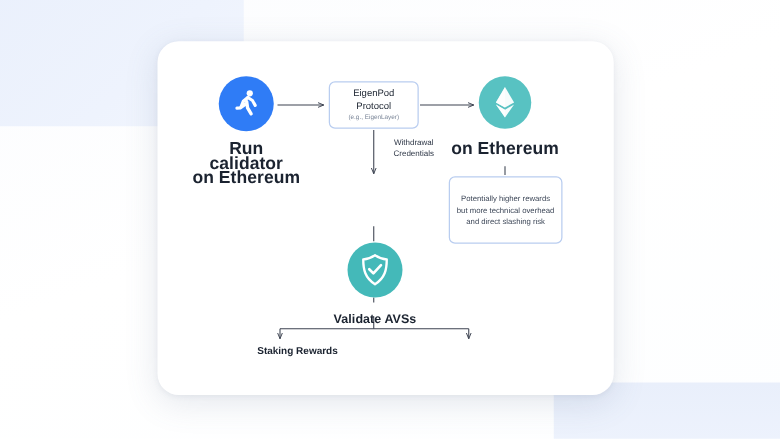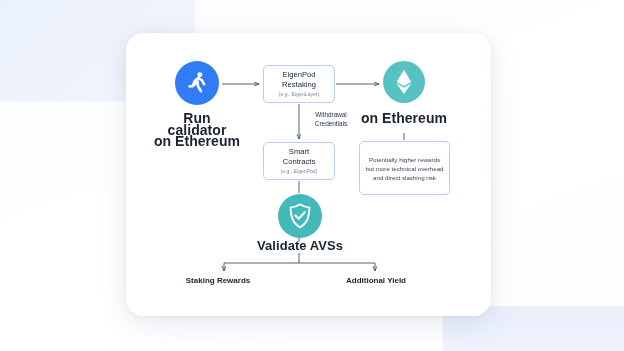--- a/index.html
+++ b/index.html
@@ -46,21 +46,21 @@
   #shield-circle{left:278px;top:194px;width:44px;height:44px;background:#44b9b9;}
 
   
   .caption{
     position:absolute;text-align:center;
     color:#1b2330;font-size:14px;font-weight:700;line-height:11.5px;
     letter-spacing:.05px;
   }
   #runner-caption{left:152px;top:113px;width:90px;}
   #eth-caption{left:358px;top:113px;width:92px;}
-  #shield-caption{left:252px;top:240px;width:96px;font-size:13px;}
+  #shield-caption{left:252px;top:250px;width:96px;font-size:10px;}
 
   
   .flow-box{
     position:absolute;box-sizing:border-box;
     border:0.8px solid #b9cdf0;border-radius:5px;background:#ffffff;
     display:flex;flex-direction:column;align-items:center;justify-content:center;
     text-align:center;
   }
   #restaking-box{left:263px;top:65px;width:72px;height:38px;}
   #contracts-box{left:263px;top:142px;width:72px;height:38px;}
@@ -78,21 +78,21 @@
   .edge-label{
     position:absolute;color:#2b3444;font-size:6.4px;line-height:9px;text-align:center;
   }
   #withdrawal-label{left:294px;top:110px;width:74px;}
 
   
   .leaf{
     position:absolute;text-align:center;color:#1b2330;
     font-size:8px;font-weight:700;line-height:11px;
   }
-  #staking-rewards{left:172px;top:275px;width:92px;}
+  #staking-rewards{left:192px;top:275px;width:92px;}
   #additional-yield{left:330px;top:275px;width:92px;}
 </style>
 </head>
 <body>
 
 <div id="stage">
 
   <div class="bg-panel" id="bg-wash"></div>
   <div class="bg-panel" id="bg-top-left"></div>
   <div class="bg-panel" id="bg-bottom-right"></div>
@@ -137,57 +137,51 @@
         <path d="M11.4 12.2 L7.6 15.0 L5.2 15.2" stroke="#ffffff" stroke-width="2.5" stroke-linecap="round" fill="none"></path>
       </svg>
     </div>
     <div class="caption" id="runner-caption">
       <div>Run calidator</div>
       <div>on Ethereum</div>
     </div>
 
     <div class="flow-box" id="restaking-box">
       <div class="box-title">EigenPod</div>
-      <div class="box-title">Restaking</div>
+      <div class="box-title">Protocol</div>
       <div class="box-sub">(e.g., EigenLayer)</div>
     </div>
 
     <div class="circle-node" id="eth-circle">
       <svg width="20" height="26" viewBox="0 0 20 30">
         <path d="M10 0.8 L18.4 15.0 L10 19.6 L1.6 15.0 Z" fill="#ffffff" fill-opacity="0.95"></path>
         <path d="M10 0.8 L10 19.6 L1.6 15.0 Z" fill="#ffffff" fill-opacity="0.72"></path>
         <path d="M10 21.6 L18.4 16.8 L10 28.8 L1.6 16.8 Z" fill="#ffffff" fill-opacity="0.95"></path>
         <path d="M10 21.6 L10 28.8 L1.6 16.8 Z" fill="#ffffff" fill-opacity="0.72"></path>
       </svg>
     </div>
     <div class="caption" id="eth-caption">
       <div>on Ethereum</div>
     </div>
 
     <div class="edge-label" id="withdrawal-label">
       <div>Withdrawal</div>
       <div>Credentials</div>
     </div>
 
-    <div class="flow-box" id="contracts-box">
-      <div class="box-title">Smart</div>
-      <div class="box-title">Contracts</div>
-      <div class="box-sub">(e.g., EigenPod)</div>
-    </div>
 
     <div id="note-box">
       <div id="note-text">Potentially higher rewards but more technical overhead and direct slashing risk</div>
     </div>
 
     <div class="circle-node" id="shield-circle">
       <svg width="26" height="28" viewBox="0 0 26 28">
         <path d="M13 2.2 C9.6 4.5 6.4 5.4 3.6 5.6 C3.6 13.6 5.0 20.4 13 25.4
                  C21.0 20.4 22.4 13.6 22.4 5.6 C19.6 5.4 16.4 4.5 13 2.2 Z" fill="none" stroke="#ffffff" stroke-width="1.9" stroke-linejoin="round"></path>
         <path d="M8.4 13.4 L11.7 16.7 L17.8 10.1" fill="none" stroke="#ffffff" stroke-width="2.1" stroke-linecap="round" stroke-linejoin="round"></path>
       </svg>
     </div>
     <div class="caption" id="shield-caption">Validate AVSs</div>
 
     <div class="leaf" id="staking-rewards">Staking Rewards</div>
-    <div class="leaf" id="additional-yield">Additional Yield</div>
 
   </div>
 </div>
 
 </body></html>

